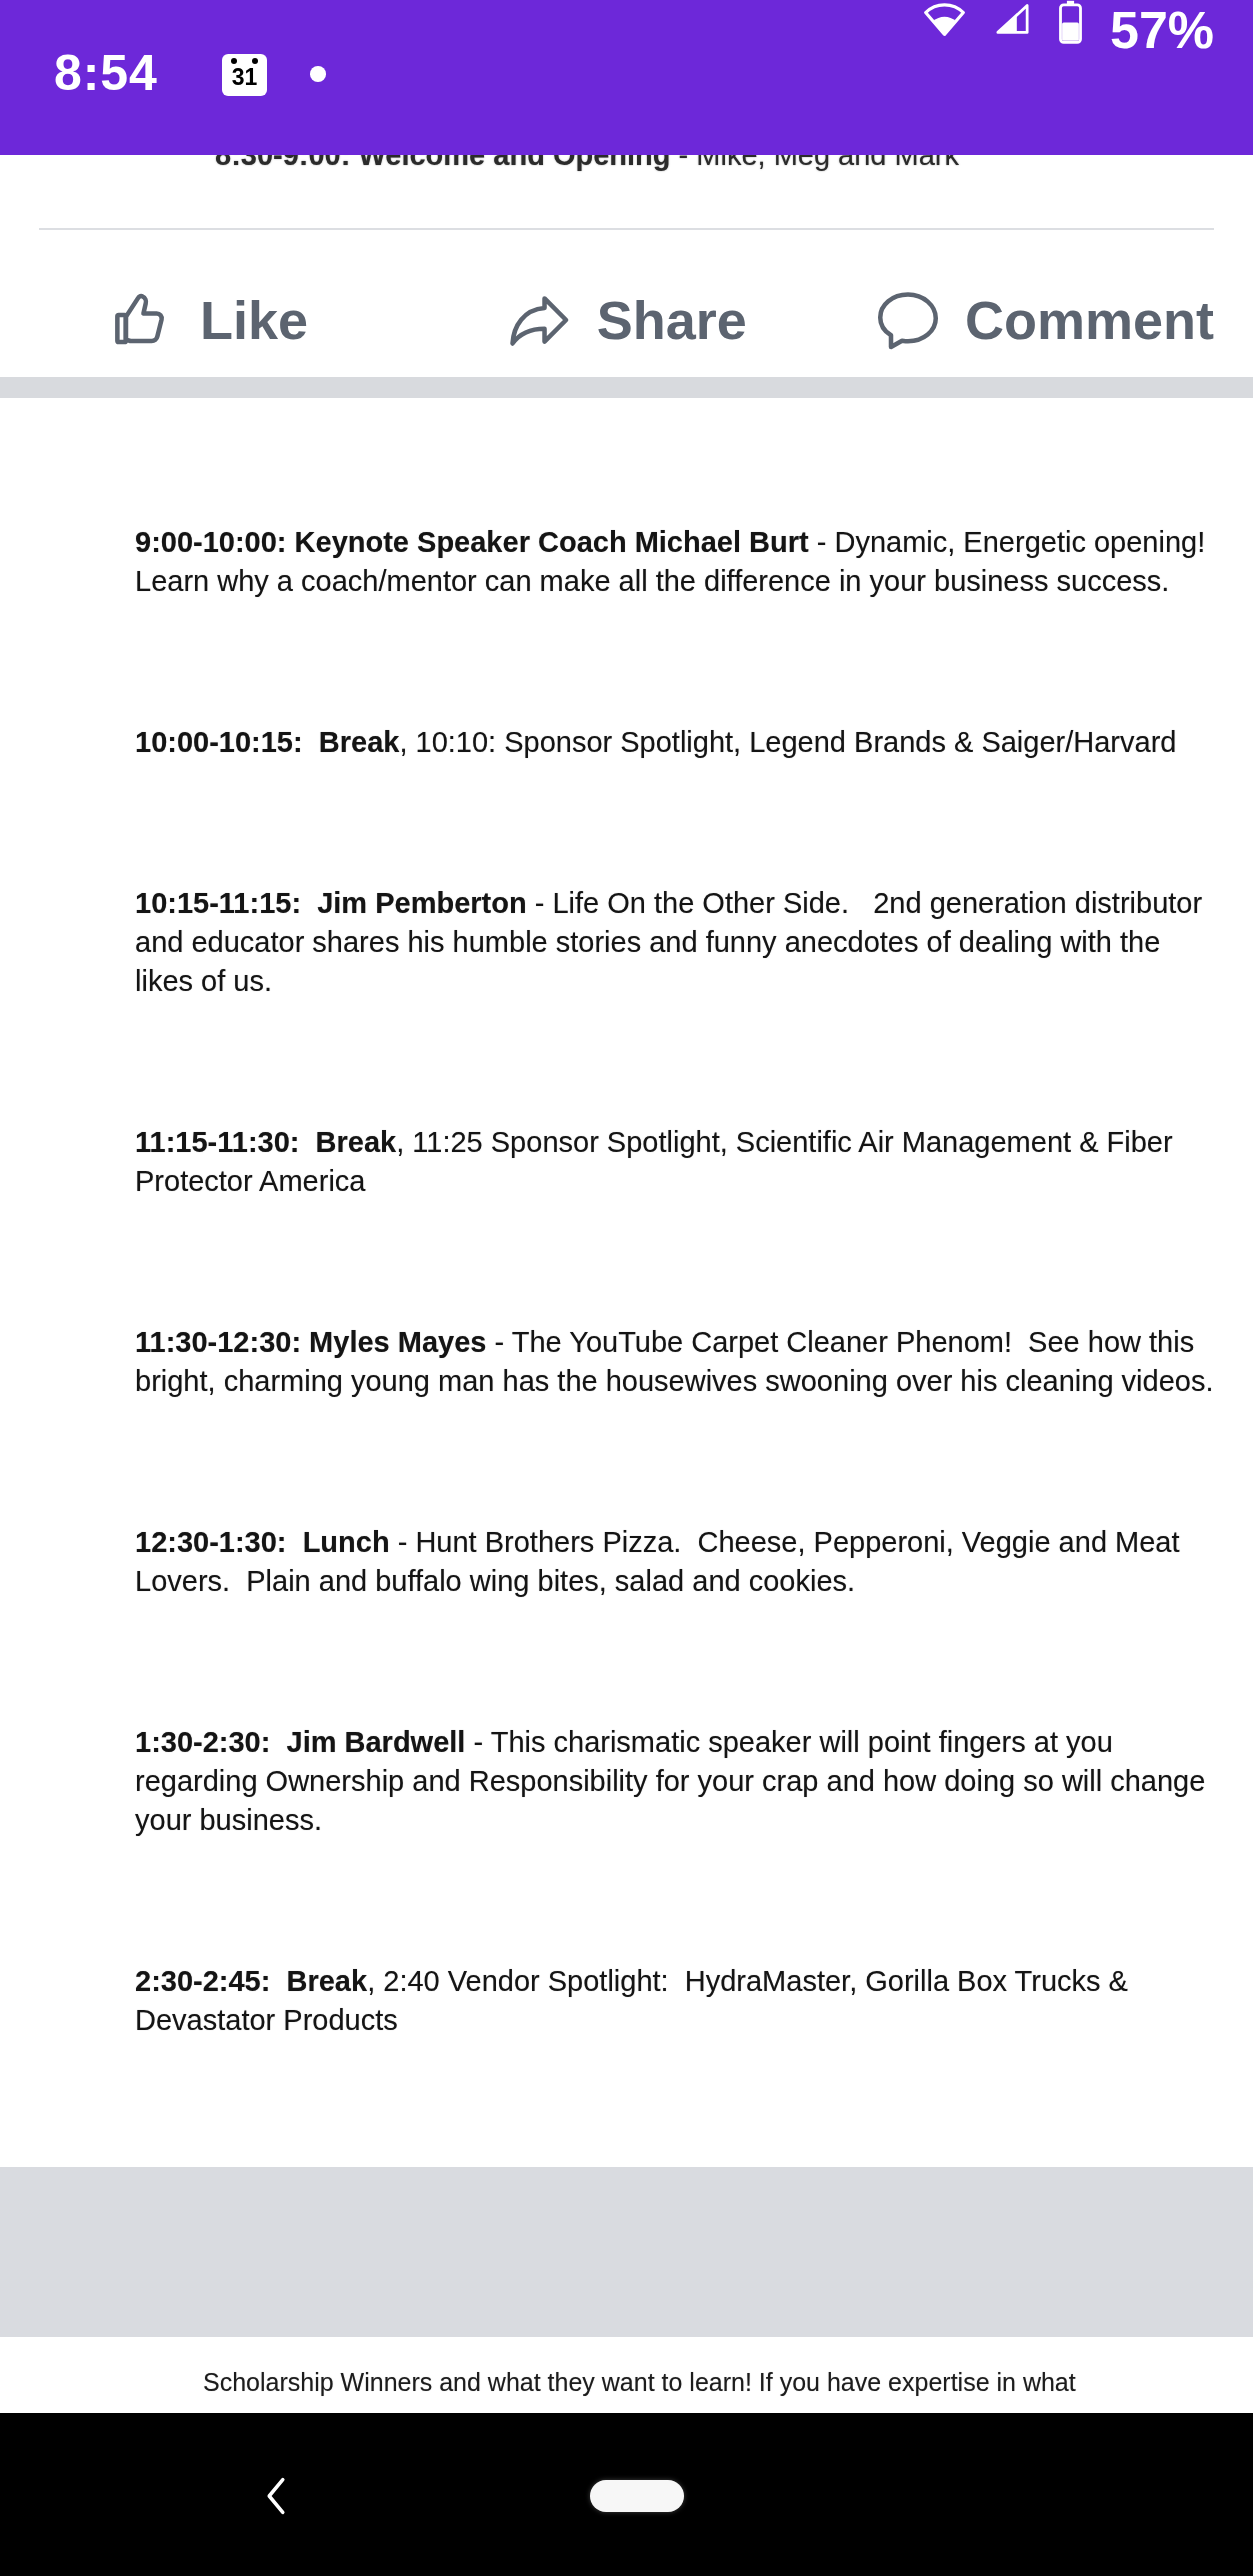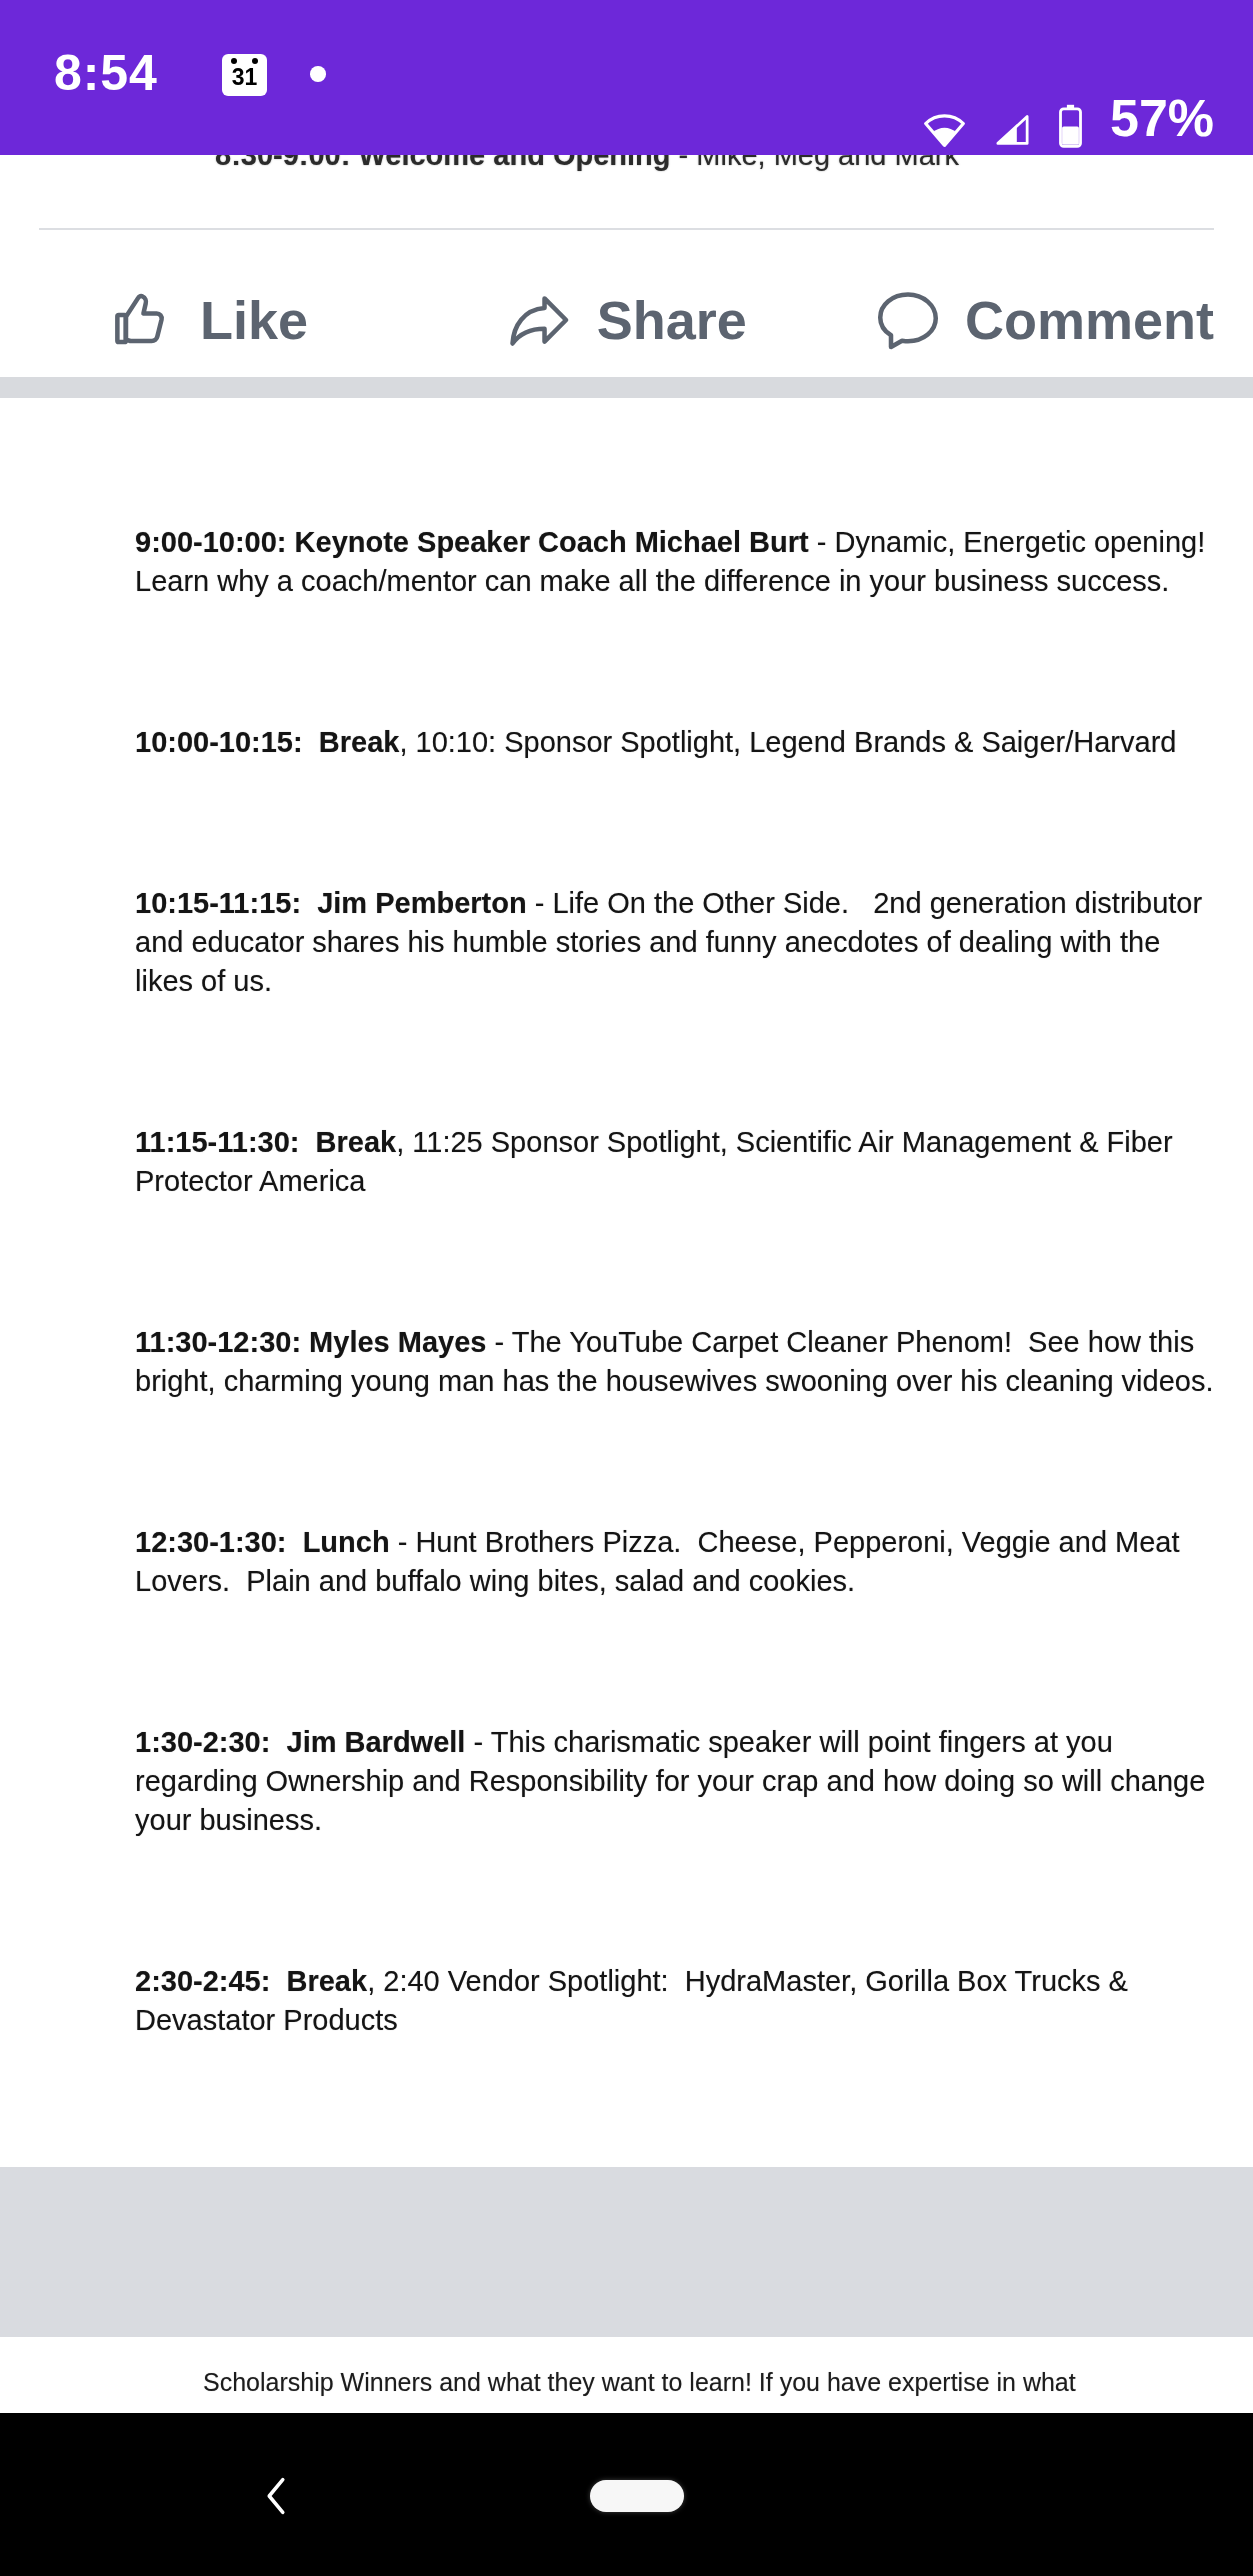--- a/index.html
+++ b/index.html
@@ -7,21 +7,21 @@
           font-family:"Liberation Sans",sans-serif;}
 
   
   .statusbar{position:absolute;left:0;top:0;width:1253px;height:155px;background:#6d28d9;z-index:30;}
   .clock{position:absolute;left:54px;top:44px;color:#fff;font-size:50px;font-weight:600;letter-spacing:0.9px;}
   .cal{position:absolute;left:222px;top:54px;width:45px;height:42px;background:#fff;border-radius:6.1px;}
   .cal .d1,.cal .d2{position:absolute;top:4.4px;width:6.1px;height:6.1px;background:#000;border-radius:50%;}
   .cal .d1{left:8.7px}.cal .d2{right:8.7px}
   .cal .num{position:absolute;left:0;right:0;top:10.4px;text-align:center;font-size:23px;font-weight:700;color:#000;}
   .notifdot{position:absolute;left:310px;top:66px;width:15.7px;height:15.7px;background:#fff;border-radius:50%;}
-  .sicons{position:absolute;top:0;left:922px;height:148px;display:flex;align-items:flex-end;gap:27px;}
+  .sicons{position:absolute;top:0;left:922px;height:148px;display:flex;align-items:flex-start;gap:27px;}
   .battpct{color:#fff;font-size:52px;font-weight:600;letter-spacing:0px;}
 
   
   .peek{position:absolute;left:215px;top:136px;font-size:29px;line-height:39px;color:#2b2b2b;
         white-space:nowrap;text-shadow:0 0 1.7px rgba(60,60,60,.55);z-index:10;text-align:center;}
   .peek b{font-weight:700;}
 
   
   .divider{position:absolute;left:39px;top:228px;width:1175px;height:1.7px;background:#dcdee2;}
   .actionrow{position:absolute;left:0;top:230px;width:1253px;height:147px;display:flex;margin-top:16px;}

